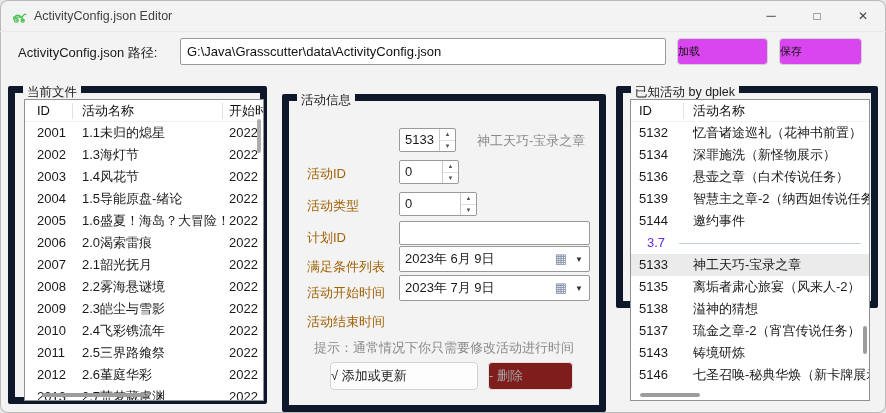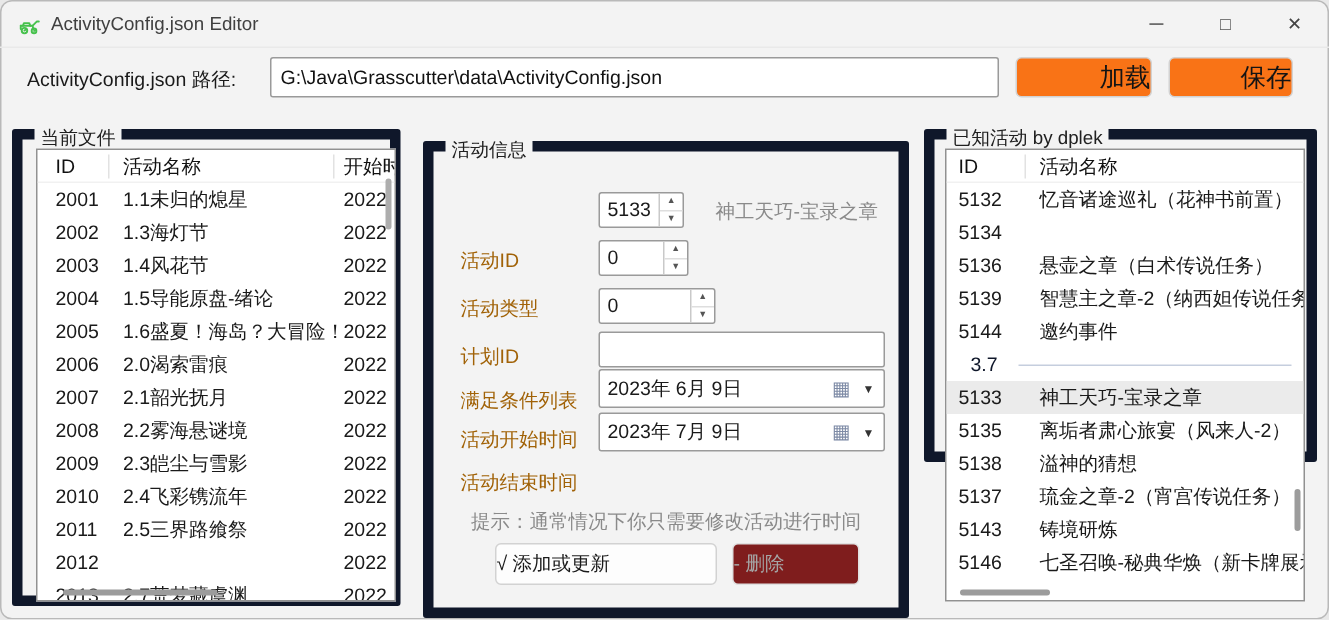--- a/index.html
+++ b/index.html
@@ -19,22 +19,22 @@
   .win-btn.max{right:46px;font-size:12px;color:#555;}
   .win-btn.close{right:0;font-size:12px;}
   
   .path-label{position:absolute;left:18px;top:44px;font-size:13px;}
   .path-input{
     position:absolute;left:180px;top:38px;width:486px;height:27px;
     border:1px solid #9a9a9a;background:#fff;font-size:13px;padding:0 6px;
     font-family:"Liberation Sans","DejaVu Sans",sans-serif;color:#111;border-radius:2px;
   }
   .btn{
-    position:absolute;height:27px;background:#f97316;border:1px solid #d2d2d2;
-    border-radius:4px;font-size:17px;text-align:right;line-height:25px;color:#141414;
+    position:absolute;height:27px;background:#d946ef;border:1px solid #d2d2d2;
+    border-radius:4px;font-size:11px;text-align:left;line-height:25px;color:#141414;
   }
   .btn-load{left:677px;top:38px;width:91px;}
   .btn-save{left:779px;top:38px;width:83px;}
   
   .group{position:absolute;border:7px solid #0f172a;border-radius:2px;}
   .group-label{position:absolute;top:-9px;left:8px;background:#f3f3f3;padding:0 4px;font-size:12.5px;color:#202020;white-space:nowrap;}
   #group-left{left:8px;top:86px;width:259px;height:318px;}
   #group-mid{left:282px;top:94px;width:324px;height:318px;}
   #group-right{left:616px;top:86px;width:262px;height:222px;}
   
@@ -45,21 +45,21 @@
   .t-header .hsep{position:absolute;top:3px;width:1px;height:16px;background:#e2e2e2;}
   .t-rows{position:absolute;left:0;right:0;top:22px;bottom:0;}
   .t-row{position:relative;height:22px;font-size:13px;white-space:nowrap;}
   .t-row.selected{background:#ebebeb;}
   .cell{position:absolute;top:0;line-height:22px;white-space:nowrap;}
   
   .L-id{left:12px;}  .L-name{left:57px;} .L-start{left:204px;}
   
   .R-id{left:8px;}   .R-name{left:62px;}
   .t-divider{position:relative;height:22px;}
-  .t-divider .dv-label{position:absolute;left:16px;line-height:22px;font-size:13px;color:#0f172a;}
+  .t-divider .dv-label{position:absolute;left:16px;line-height:22px;font-size:13px;color:#6d28d9;}
   .t-divider .dv-line{position:absolute;left:48px;right:8px;top:11px;height:1px;background:#c5cede;}
   
   .vscroll-thumb{position:absolute;width:4px;border-radius:2px;background:#adadad;}
   .hscroll-thumb{position:absolute;height:4px;border-radius:2px;background:#9c9c9c;}
   
   .f-label{position:absolute;font-size:13px;color:#a16207;white-space:nowrap;margin-top:33px;}
   .f-box{position:absolute;background:#fff;border:1px solid #9a9a9a;font-size:13px;border-radius:2px;}
   .f-box .val{position:absolute;left:5px;top:0;line-height:22px;}
   .spin{position:absolute;right:0;top:0;bottom:0;width:16px;border-left:1px solid #c9c9c9;}
   .spin .up,.spin .dn{position:absolute;left:0;width:100%;height:50%;font-size:6px;color:#555;text-align:center;}
@@ -164,20 +164,21 @@
             <span class="cell L-name">2.4飞彩镌流年</span>
             <span class="cell L-start">2022</span>
           </div>
           <div class="t-row">
             <span class="cell L-id">2011</span>
             <span class="cell L-name">2.5三界路飨祭</span>
             <span class="cell L-start">2022</span>
           </div>
           <div class="t-row">
             <span class="cell L-id">2012</span>
+            <span class="cell L-name">2.6堇庭华彩</span>
             <span class="cell L-start">2022</span>
           </div>
           <div class="t-row">
             <span class="cell L-id">2013</span>
             <span class="cell L-name">2.7荒梦藏虞渊</span>
             <span class="cell L-start">2022</span>
           </div>
         </div>
       <div class="vscroll-thumb" style="right:2px;top:19px;height:34px;"></div>
       <div class="hscroll-thumb" style="left:17px;bottom:3px;width:103px;"></div>
@@ -245,20 +246,21 @@
       <span class="cell R-id">ID</span>
           <span class="cell R-name">活动名称</span>
         </div>
       <div class="t-rows" id="right-rows">
           <div class="t-row">
             <span class="cell R-id">5132</span>
             <span class="cell R-name">忆音诸途巡礼（花神书前置）</span>
           </div>
           <div class="t-row">
             <span class="cell R-id">5134</span>
+            <span class="cell R-name">深罪施洗（新怪物展示）</span>
           </div>
           <div class="t-row">
             <span class="cell R-id">5136</span>
             <span class="cell R-name">悬壶之章（白术传说任务）</span>
           </div>
           <div class="t-row">
             <span class="cell R-id">5139</span>
             <span class="cell R-name">智慧主之章-2（纳西妲传说任务）</span>
           </div>
           <div class="t-row">

